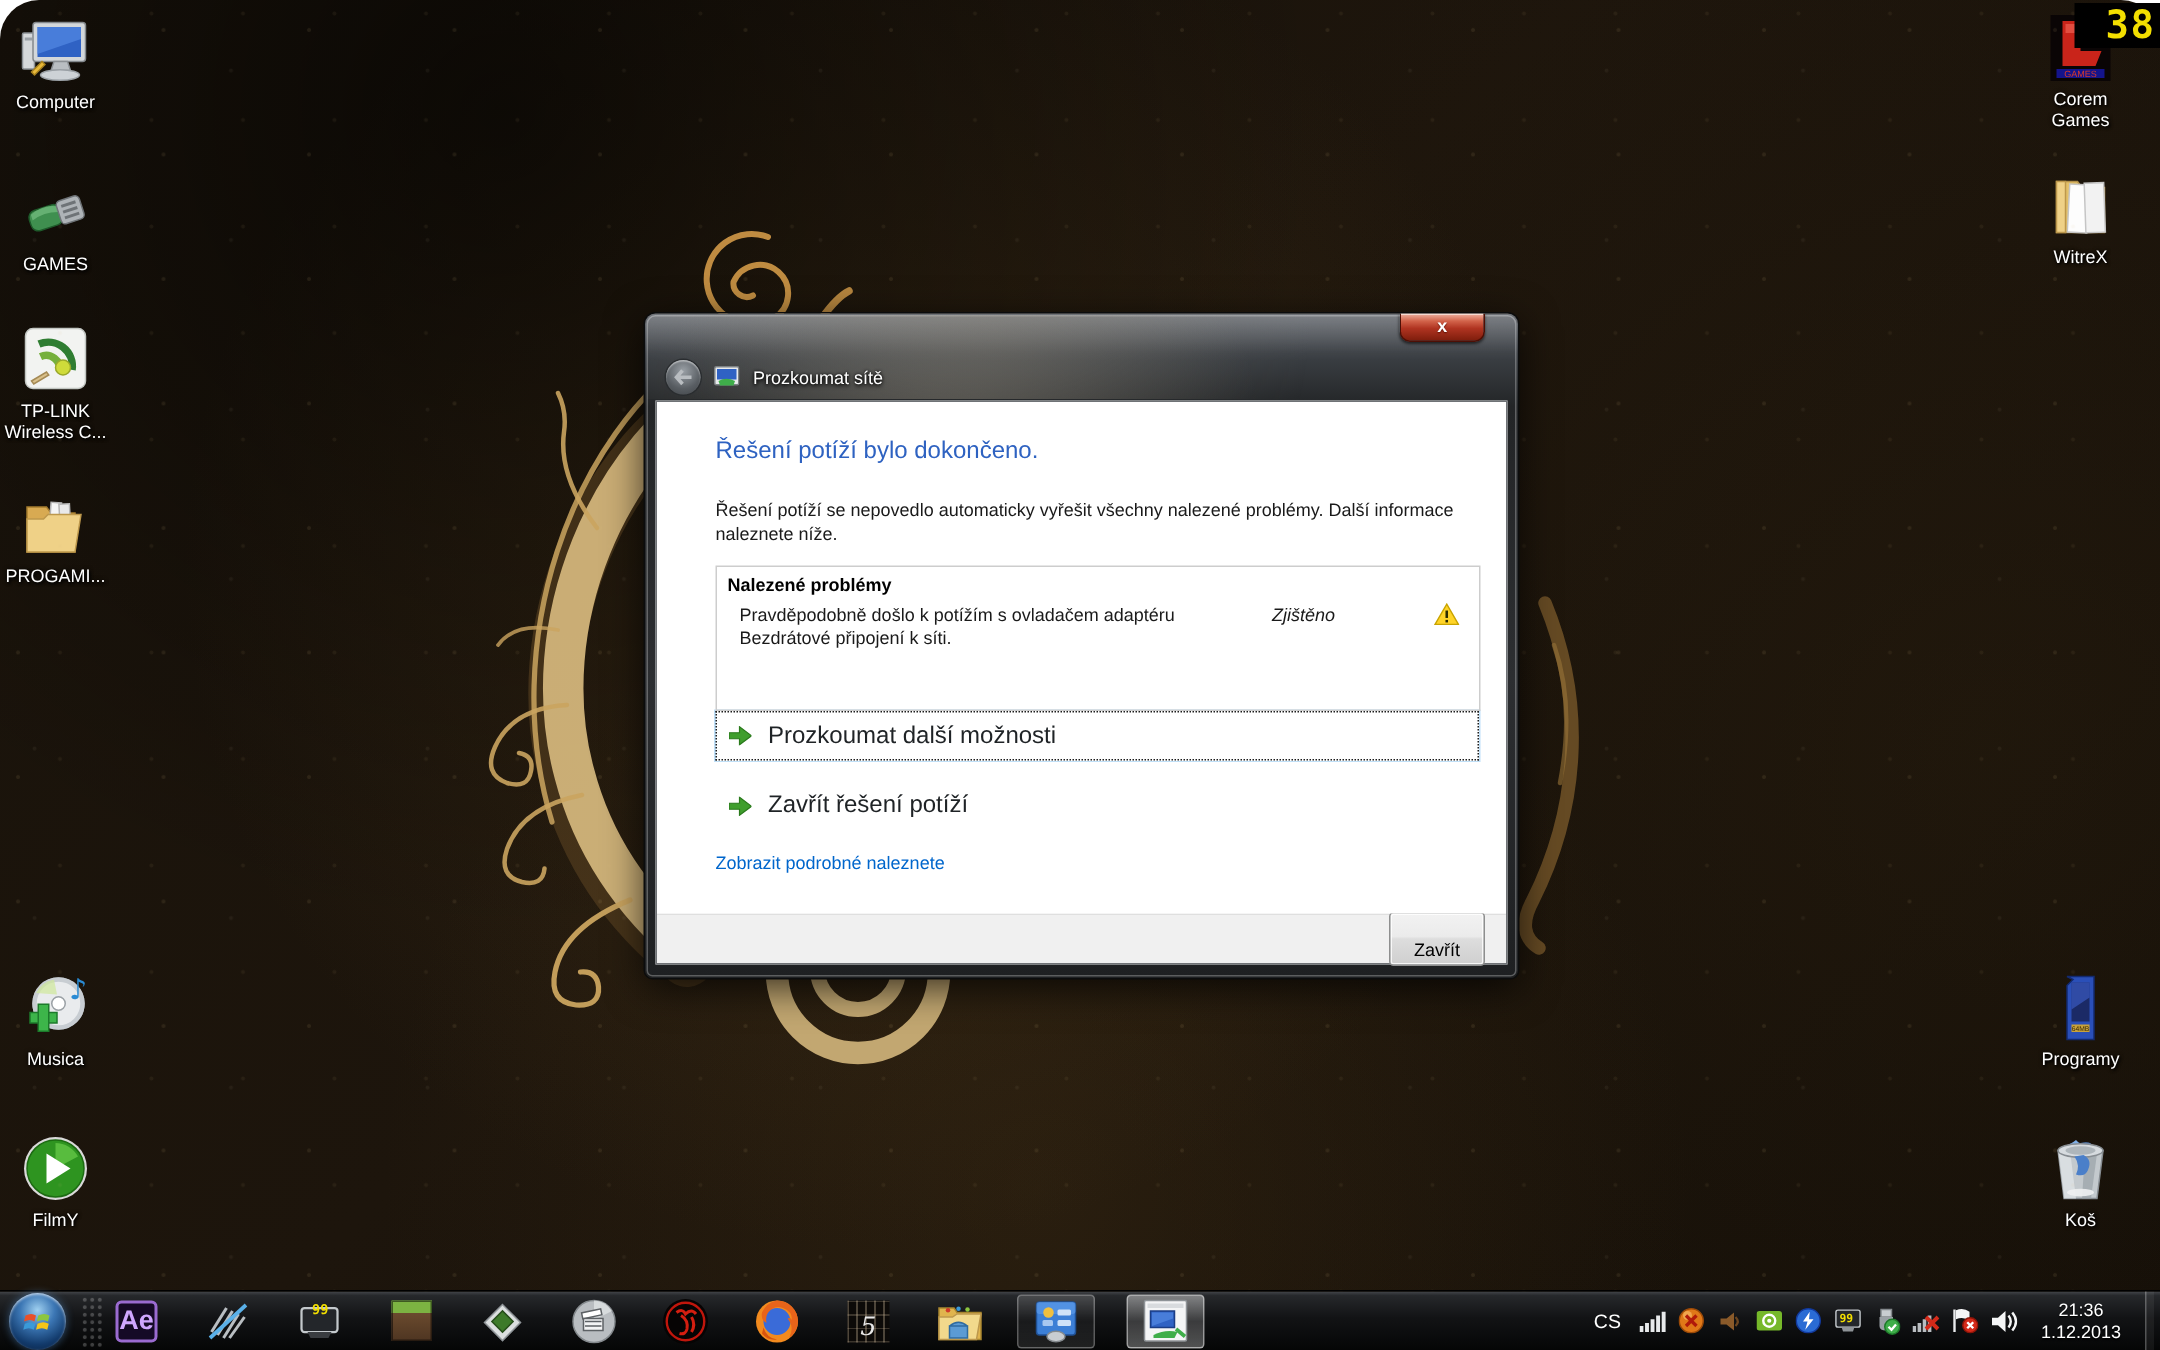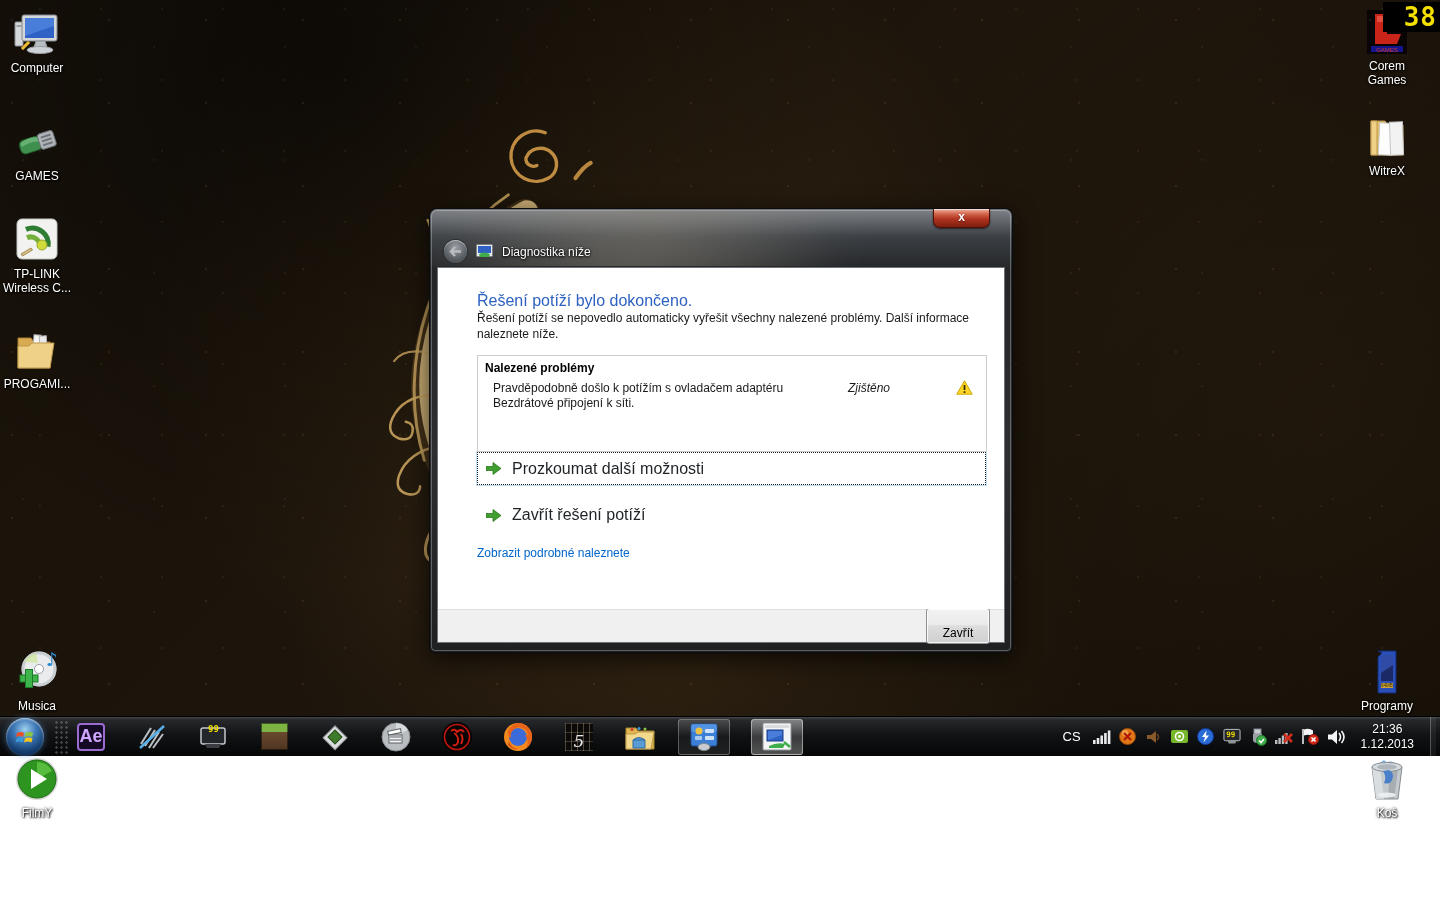--- a/index.html
+++ b/index.html
@@ -1,24 +1,25 @@
 <!DOCTYPE html>
 <html><head>
 <meta charset="utf-8">
 <style>
   * { margin:0; padding:0; box-sizing:border-box; }
   html,body { width:1440px; height:900px; overflow:hidden; font-family:"Liberation Sans", sans-serif; }
   .desktop {
-    position:relative; width:1440px; height:756px;
+    position:relative; width:1440px; height:900px;
     background:
       radial-gradient(circle at 23% 8%, rgba(0,0,0,.55), transparent 40%),
       radial-gradient(circle at 40% 42%, rgba(90,66,30,.35), transparent 45%),
       radial-gradient(circle at 48% 88%, rgba(80,58,26,.30), transparent 40%),
       radial-gradient(circle at 92% 55%, rgba(60,44,20,.25), transparent 45%),
       linear-gradient(135deg, #18120a 0%, #1d150c 45%, #120d07 100%);
+    border-radius: 26px;
   }
   .desktop::after { 
     content:""; position:absolute; inset:0; pointer-events:none;
     background-image:
       radial-gradient(circle at 12px 20px, rgba(214,185,126,.10) 1px, transparent 1.6px),
       radial-gradient(circle at 40px 9px, rgba(214,185,126,.07) 1px, transparent 1.6px),
       radial-gradient(circle at 23px 47px, rgba(255,240,200,.05) 1px, transparent 1.6px);
     background-size:97px 83px, 61px 71px, 131px 113px;
   }
   svg.ornaments { position:absolute; inset:0; width:100%; height:100%; pointer-events:none; }
@@ -56,21 +57,21 @@
   .win-title { font-size:12px; color:#fff; text-shadow:0 1px 3px #000, 0 0 2px #000; }
   .closebtn { position:absolute; top:0; right:22px; width:57px; height:19px;
     border-radius:0 0 7px 7px; border:1px solid #4e0f05; border-top:none;
     background:linear-gradient(180deg, #efb5a5 0%, #d2634a 28%, #b03421 55%, #7e1d0c 100%);
     box-shadow:inset 0 1px 0 rgba(255,255,255,.55), 0 1px 2px rgba(0,0,0,.6);
     color:#fff; font-size:12px; font-weight:bold; text-align:center; line-height:17px;
     text-shadow:0 1px 1px #5a1206; cursor:pointer; z-index:3; }
   .win-inner { width:100%; height:100%; display:flex; flex-direction:column;
     border:1px solid #6f7276; background:#fff; }
   .client { flex:1; background:#fff; padding:24px 21px 0 39px; position:relative; }
-  .h-main { font-size:16px; color:#2e62c1; }
+  .h-main { font-size:16px; color:#2e62c1; margin-bottom:22px; }
   .body-text { font-size:12px; line-height:16px; color:#1a1a1a; max-width:500px; margin-bottom:13px; }
   .problems { width:510px; height:97px; border:1px solid #cdcdcd; position:relative; }
   .problems .hdr { font-size:12px; font-weight:bold; color:#000; padding:5px 7px 3px 7px; }
   .problems .row { position:relative; font-size:12px; line-height:15px; color:#1a1a1a; padding:3px 0 0 15px; }
   .problems .row .status { position:absolute; left:370px; top:3px;font-style:italic; }
   .problems .row .warn { position:absolute; right:13px; top:2px; }
   .cmdlink { display:flex; align-items:center; gap:11px; cursor:pointer; }
   .cmdlink .txt { font-size:16px; color:#1f2326; }
   .cmd-box { margin-top:0; width:509px; height:33px; padding-left:8px;
     border:1px dotted #1c1c1c; box-shadow:0 0 0 1px rgba(140,199,242,.55); }
@@ -300,21 +301,21 @@
       <div class="backbtn">
         <svg width="13" height="11" viewBox="0 0 13 11">
           <path d="M6 1 L2 5.5 L6 10 M2.5 5.5 H12" stroke="#b9bdc1" stroke-width="2.4" fill="none"></path>
         </svg>
       </div>
       <svg width="17" height="15" viewBox="0 0 17 15">
         <rect x="0.5" y="0.5" width="16" height="12" rx="1" fill="#e8eaec" stroke="#7d8285"></rect>
         <rect x="2" y="2" width="13" height="7" fill="#2f62c4"></rect>
         <path d="M3 10 q5 -3 11 0 l-1 3 h-9 z" fill="#3fae4a"></path>
       </svg>
-      <span class="win-title">Diagnostika níže</span>
+      <span class="win-title">Prozkoumat sítě</span>
     </div>
 
     <div class="win-inner">
       <div class="client">
         <div class="h-main">Řešení potíží bylo dokončeno.</div>
         <div class="body-text">Řešení potíží se nepovedlo automaticky vyřešit všechny nalezené problémy. Další informace naleznete níže.</div>
 
         <div class="problems">
           <div class="hdr">Nalezené problémy</div>
           <div class="row">

